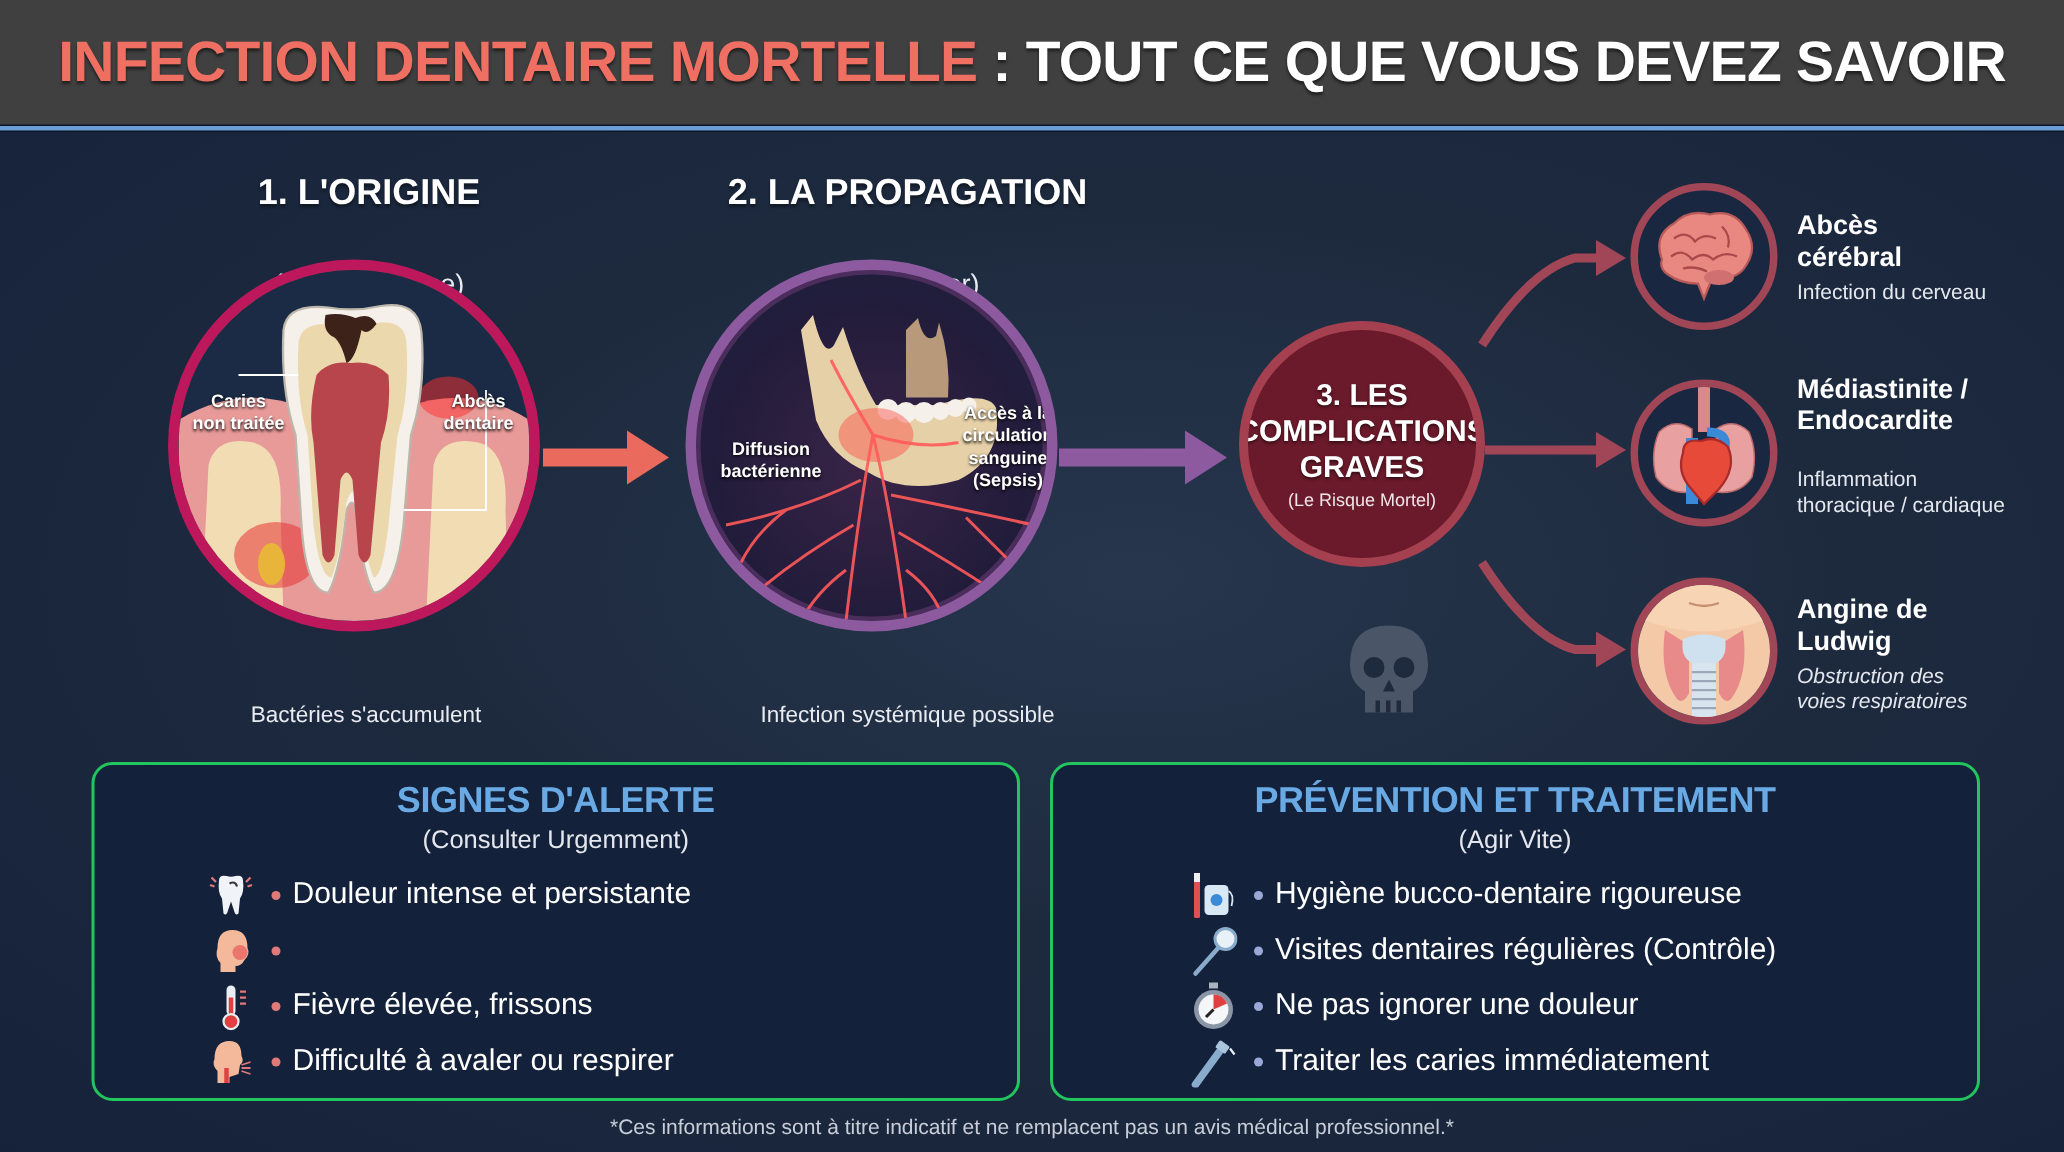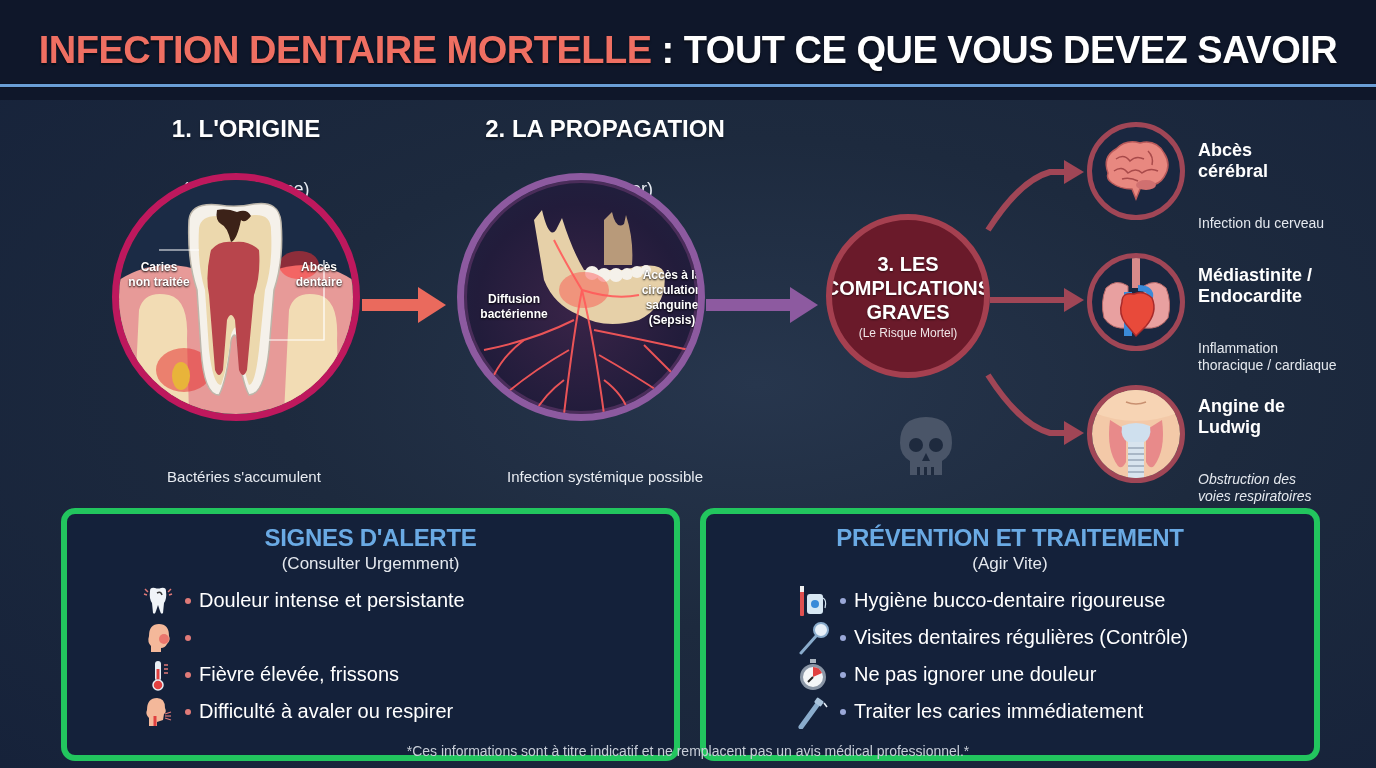--- a/index.html
+++ b/index.html
@@ -4,22 +4,22 @@
 <style>
   * { box-sizing: border-box; margin: 0; padding: 0; }
   html, body { width: 1376px; height: 768px; overflow: hidden; }
   body {
     font-family: "Liberation Sans", "DejaVu Sans", sans-serif;
     background: radial-gradient(ellipse at 55% 50%, #27364d 0%, #1d2a3e 45%, #16223a 100%);
     color: #fff;
     position: relative;
   }
   .header {
-    position: absolute; left: 0; top: 0; width: 1376px; height: 100px;
-    background: #0f172a;
+    position: absolute; left: 0; top: 0; width: 1376px; height: 84px;
+    background: #404040;
     display: flex; align-items: center; justify-content: center;
   }
   .header-rule {
     position: absolute; left: 0; top: 84px; width: 1376px; height: 3px;
     background: #6a9ed6;
     box-shadow: 0 -1px 0 #0b1426, 0 1px 0 #0b1426;
   }
   .title {
     font-size: 38px; font-weight: bold; letter-spacing: -0.5px;
     font-stretch: condensed; white-space: nowrap;
@@ -37,23 +37,23 @@
   .c2 { left: 457px; top: 173px; width: 248px; height: 248px; border: 7px solid #8d5aa0; background: radial-gradient(circle at 50% 55%, #3a2448 0%, #221c3b 60%, #1e2340 100%); box-shadow: inset 0 0 0 3px #4a2d5a; }
   .c3 { left: 826px; top: 214px; width: 164px; height: 164px; border: 6px solid #a54050; background: #6a1a2a; display: flex; flex-direction: column; align-items: center; justify-content: center; text-align: center; }
   .c3 .c3-title { font-weight: bold; font-size: 20px; line-height: 24px; color: #fff; text-shadow: 0 1px 2px rgba(0,0,0,0.5); }
   .c3 .c3-sub { font-size: 12px; color: #f0e6e8; margin-top: 2px; }
 
   .mini { position: absolute; width: 98px; height: 98px; border-radius: 50%; border: 5px solid #a04656; background: #1a2740; overflow: hidden; }
 
   .label-small { position: absolute; font-size: 12px; font-weight: bold; color: #fff; text-align: center; line-height: 15px; text-shadow: 0 1px 2px #000; }
 
   .comp-title { position: absolute; font-weight: bold; font-size: 18px; line-height: 21px; color: #fff; }
-  .comp-desc { position: absolute; font-size: 14px; line-height: 17px; color: #e4e8ee; margin-top: 29px; }
-
-  .panel { position: absolute; top: 508px; height: 253px; border: 6px solid #22c55e; border-radius: 14px; background: #14213a; }
+  .comp-desc { position: absolute; font-size: 14px; line-height: 17px; color: #e4e8ee; }
+
+  .panel { position: absolute; top: 508px; height: 226px; border: 2px solid #22c55e; border-radius: 14px; background: #14213a; }
   .panel-left { left: 61px; width: 619px; }
   .panel-right { left: 700px; width: 620px; }
   .panel-title { position: absolute; left: 0; right: 0; top: 10px; text-align: center; font-weight: bold; font-size: 24px; color: #6aaae4; letter-spacing: -0.3px; }
   .panel-sub { position: absolute; left: 0; right: 0; top: 40px; text-align: center; font-size: 17px; color: #e4e8ee; }
   .plist { position: absolute; top: 68px; text-align: center; }
   .pitem { height: 37px; display: flex; align-items: center; }
   .pitem .picon { width: 34px; height: 34px; display: flex; align-items: center; justify-content: center; margin-right: 10px; }
   .pitem .bullet { width: 6px; height: 6px; border-radius: 50%; margin-right: 8px; }
   .pitem .ptext { font-size: 20px; color: #fff; white-space: nowrap; }
   .panel-left .bullet { background: #e07a78; }
@@ -192,21 +192,21 @@
 <div class="mini" style="left:1087px; top:253px;">
   <svg width="88" height="88" viewBox="0 0 88 88">
     <rect x="40" y="0" width="8" height="30" fill="#d88a8a"></rect>
     <path d="M14 30 Q24 20 36 28 L36 70 Q20 72 12 60 Q8 44 14 30 Z" fill="#e8a0a0" stroke="#b86a6a" stroke-width="1"></path>
     <path d="M74 30 Q64 20 52 28 L52 70 Q68 72 76 60 Q80 44 74 30 Z" fill="#e8a0a0" stroke="#b86a6a" stroke-width="1"></path>
     <rect x="32" y="34" width="8" height="44" fill="#3a8ad8"></rect>
     <path d="M46 30 Q60 30 58 40" stroke="#3a8ad8" stroke-width="6" fill="none"></path>
     <path d="M30 44 Q30 34 42 36 Q52 32 60 40 Q66 54 54 68 L44 78 L34 66 Q26 56 30 44 Z" fill="#e84a3a" stroke="#a82a2a" stroke-width="1.5"></path>
   </svg>
 </div>
-<div class="comp-title" style="left:1198px; top:265px;"><span>Médiastinite /</span><br><span>Endocardite</span></div>
+<div class="comp-title" style="left:1198px; top:249px;"><span>Médiastinite /</span><br><span>Endocardite</span></div>
 <div class="comp-desc" style="left:1198px; top:311px;"><span>Inflammation</span><br><span>thoracique / cardiaque</span></div>
 
 <div class="mini" style="left:1087px; top:385px;">
   <svg width="88" height="88" viewBox="0 0 88 88">
     <rect x="0" y="0" width="88" height="88" fill="#f3c9a8"></rect>
     <path d="M0 0 L88 0 L88 22 Q44 40 0 22 Z" fill="#f7d4b4"></path>
     <path d="M34 12 Q44 16 54 12" stroke="#c89070" stroke-width="1.5" fill="none"></path>
     <path d="M18 30 Q14 60 26 76 Q30 80 34 72 L34 40 Z" fill="#e88a8a"></path>
     <path d="M70 30 Q74 60 62 76 Q58 80 54 72 L54 40 Z" fill="#e88a8a"></path>
     <path d="M30 36 Q44 30 58 36 Q60 48 52 52 L36 52 Q28 48 30 36 Z" fill="#cfe0ee"></path>

